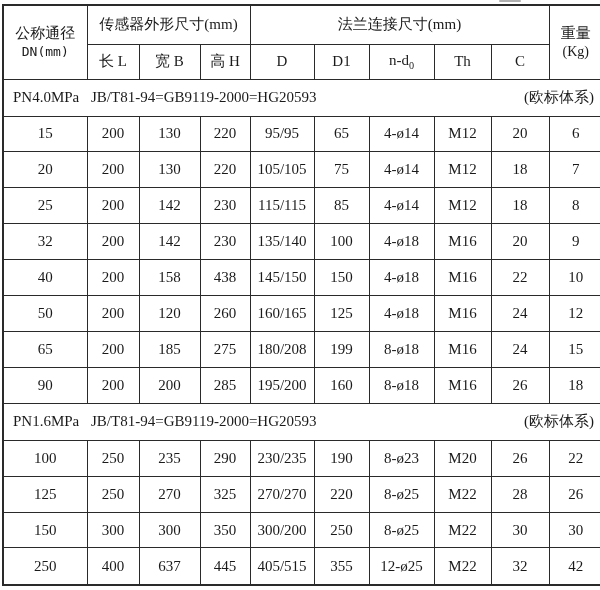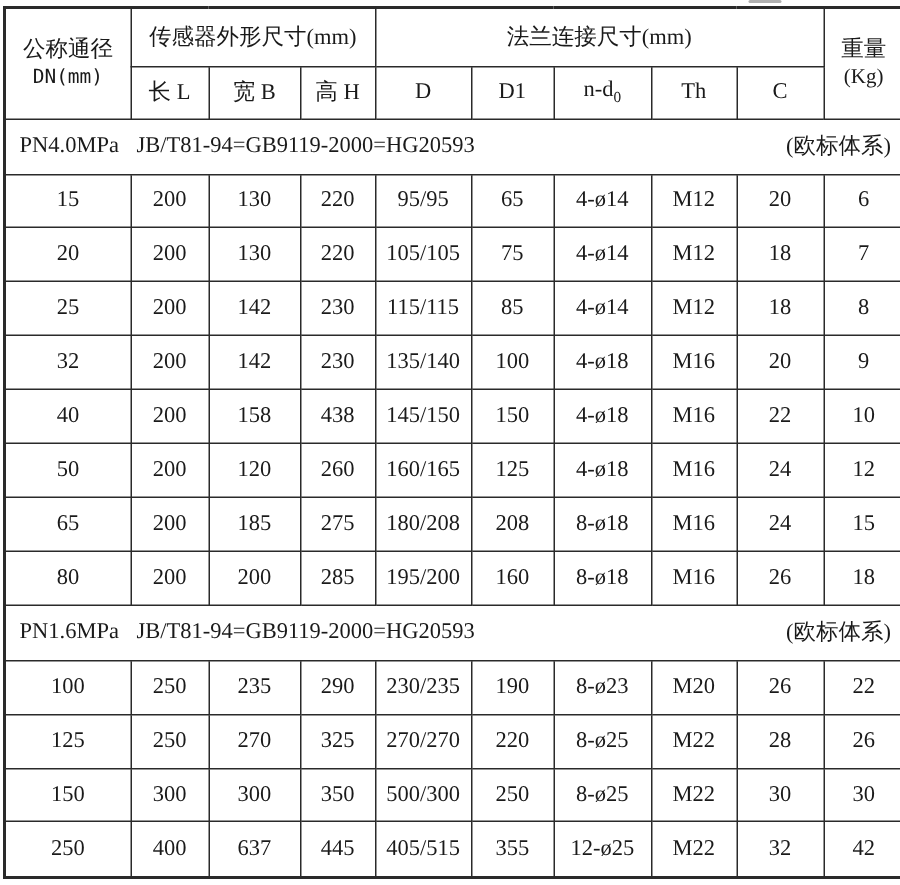--- a/index.html
+++ b/index.html
@@ -162,28 +162,28 @@
           <td>M16</td>
           <td>24</td>
           <td>12</td>
         </tr>
         <tr>
           <td>65</td>
           <td>200</td>
           <td>185</td>
           <td>275</td>
           <td>180/208</td>
-          <td>208</td>
+          <td>199</td>
           <td>8-ø18</td>
           <td>M16</td>
           <td>24</td>
           <td>15</td>
         </tr>
         <tr>
-          <td>80</td>
+          <td>90</td>
           <td>200</td>
           <td>200</td>
           <td>285</td>
           <td>195/200</td>
           <td>160</td>
           <td>8-ø18</td>
           <td>M16</td>
           <td>26</td>
           <td>18</td>
         </tr>
@@ -218,21 +218,21 @@
           <td>8-ø25</td>
           <td>M22</td>
           <td>28</td>
           <td>26</td>
         </tr>
         <tr>
           <td>150</td>
           <td>300</td>
           <td>300</td>
           <td>350</td>
-          <td>500/300</td>
+          <td>300/200</td>
           <td>250</td>
           <td>8-ø25</td>
           <td>M22</td>
           <td>30</td>
           <td>30</td>
         </tr>
         <tr>
           <td>250</td>
           <td>400</td>
           <td>637</td>

